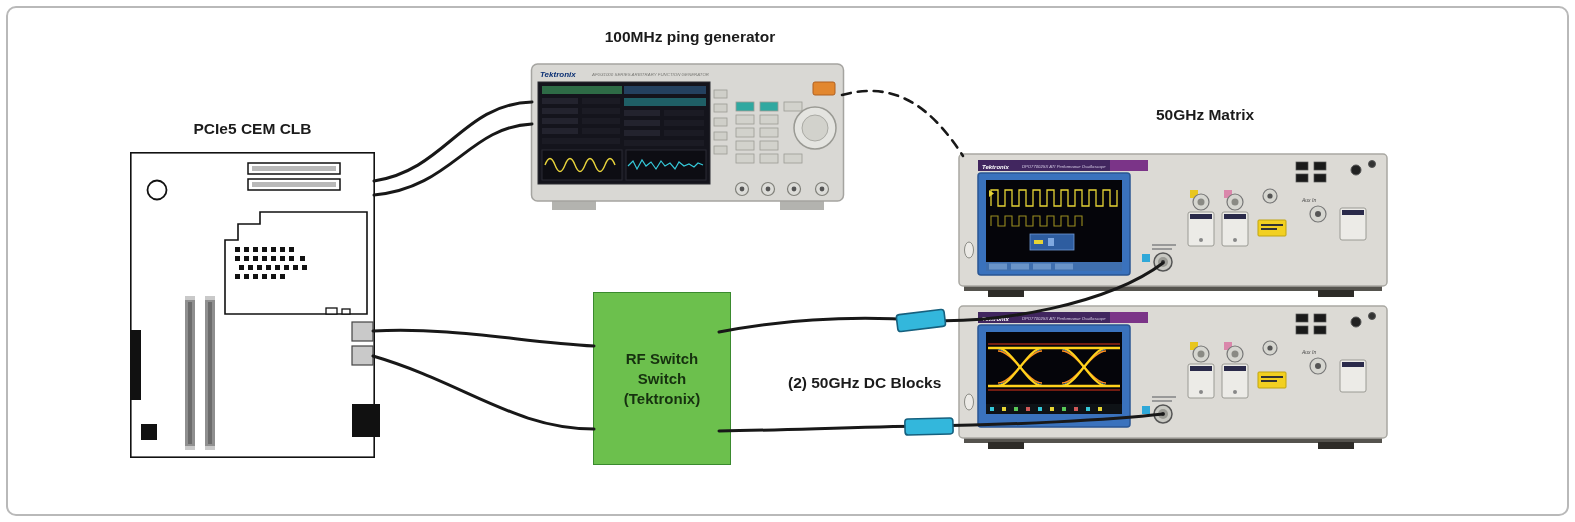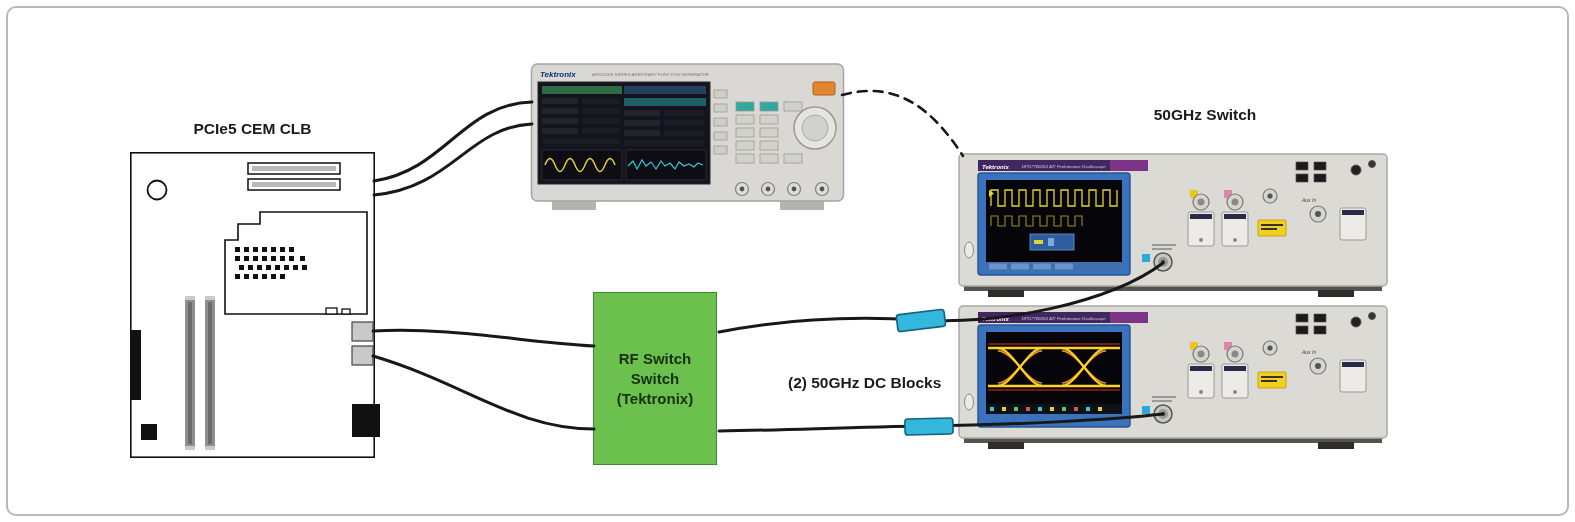--- a/index.html
+++ b/index.html
@@ -4,21 +4,21 @@
 <style>
   * { margin:0; padding:0; box-sizing:border-box; }
   html,body { width:1575px; height:522px; background:#ffffff; font-family:"Liberation Sans",sans-serif; }
   .canvas { position:relative; width:1575px; height:522px; background:#fff; overflow:hidden; }
   .frame { position:absolute; inset:6px; border:2px solid #b9b9b9; border-radius:10px; pointer-events:none; z-index:9; }
   .label { position:absolute; font-weight:bold; font-size:15.5px; color:#1b1b1b; z-index:8; white-space:nowrap; }
   .label.center { text-align:center; }
   .device { position:absolute; z-index:2;font-style:italic; }
   .device svg { overflow:visible; display:block; }
   .cable-layer { position:absolute; left:0; top:0; z-index:5; pointer-events:none; }
-  .rfbox { position:absolute; left:593px; top:292px; width:124px; height:173px;
+  .rfbox { position:absolute; left:593px; top:292px; width:138px; height:173px;
            background:var(--rf-switch-fill,#6cc04d); border:1.5px solid var(--rf-switch-border,#3a8a2e);
            z-index:2; display:flex; flex-direction:column; align-items:center; justify-content:center; gap:3px; }
   .rfbox span { font-weight:bold; font-size:15px; color:#16310f; line-height:1.15; }
   svg text { font-family:"Liberation Sans",sans-serif; }
 </style>
 </head>
 <body>
 
 <div class="canvas">
   <div class="frame"></div>
@@ -348,16 +348,17 @@
       <path d="M719,431 C790,430 850,427 928,426 C1010,425 1110,420 1163,414"></path>
     </g>
     <g transform="translate(921,321) rotate(-7)">
       <rect x="-24" y="-9" width="48" height="17" rx="3" fill="var(--dc-block-fill,#33b7dc)" stroke="var(--dc-block-border,#16607e)" stroke-width="1.6"></rect>
     </g>
     <g transform="translate(929,427) rotate(-1.5)">
       <rect x="-24" y="-8.5" width="48" height="16" rx="3" fill="var(--dc-block-fill,#33b7dc)" stroke="var(--dc-block-border,#16607e)" stroke-width="1.6"></rect>
     </g>
   </svg>
 
+  <div class="label center" style="left:510px;top:28px;width:360px;">100MHz ping generator</div>
   <div class="label center" style="left:130px;top:120px;width:245px;">PCIe5 CEM CLB</div>
-  <div class="label center" style="left:1020px;top:106px;width:370px;">50GHz Switch</div>
+  <div class="label center" style="left:1020px;top:106px;width:370px;">50GHz Matrix</div>
   <div class="label" style="left:788px;top:374px;">(2) 50GHz DC Blocks</div>
 </div>
 
 </body></html>

